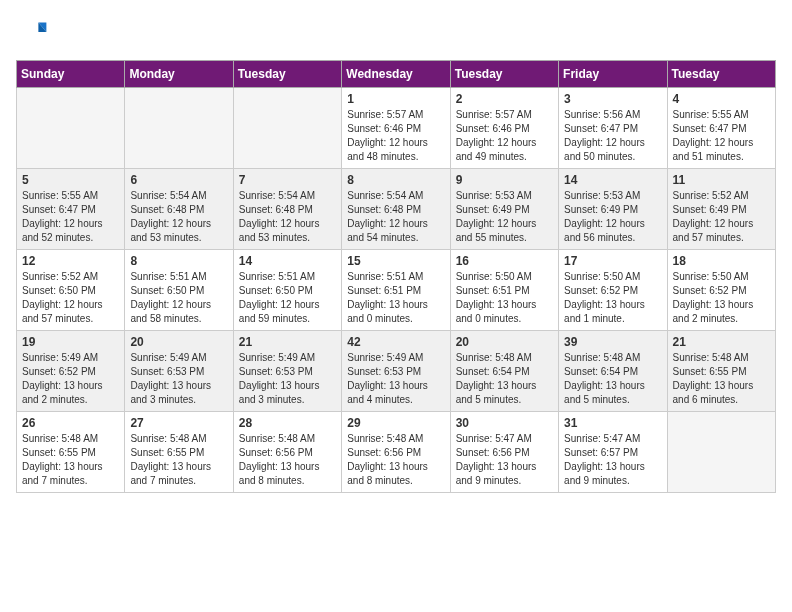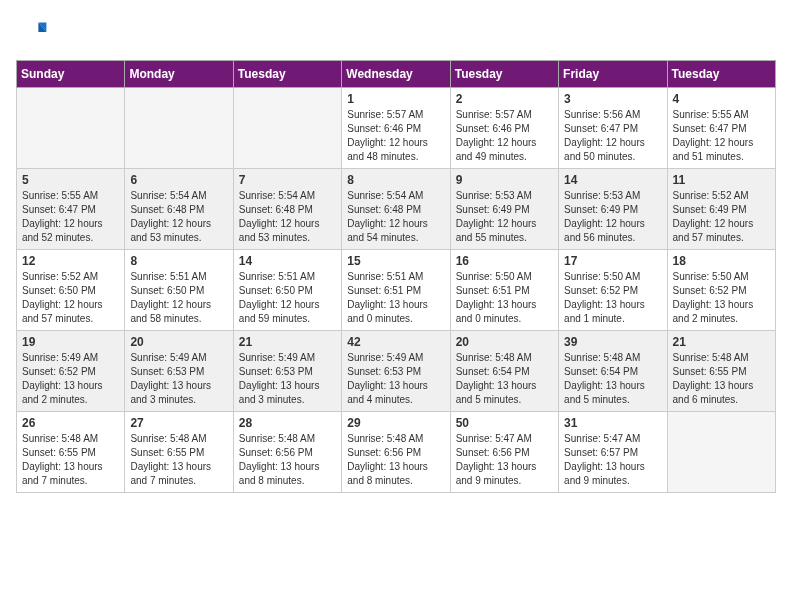--- a/index.html
+++ b/index.html
@@ -233,21 +233,21 @@
         </td>
         <td>
           <div class="day-number">28</div>
           <div class="day-info">Sunrise: 5:48 AM<br>Sunset: 6:56 PM<br>Daylight: 13 hours and 8 minutes.</div>
         </td>
         <td>
           <div class="day-number">29</div>
           <div class="day-info">Sunrise: 5:48 AM<br>Sunset: 6:56 PM<br>Daylight: 13 hours and 8 minutes.</div>
         </td>
         <td>
-          <div class="day-number">50</div>
+          <div class="day-number">30</div>
           <div class="day-info">Sunrise: 5:47 AM<br>Sunset: 6:56 PM<br>Daylight: 13 hours and 9 minutes.</div>
         </td>
         <td>
           <div class="day-number">31</div>
           <div class="day-info">Sunrise: 5:47 AM<br>Sunset: 6:57 PM<br>Daylight: 13 hours and 9 minutes.</div>
         </td>
         <td class="empty"></td>
       </tr>
     </tbody>
 </table>

